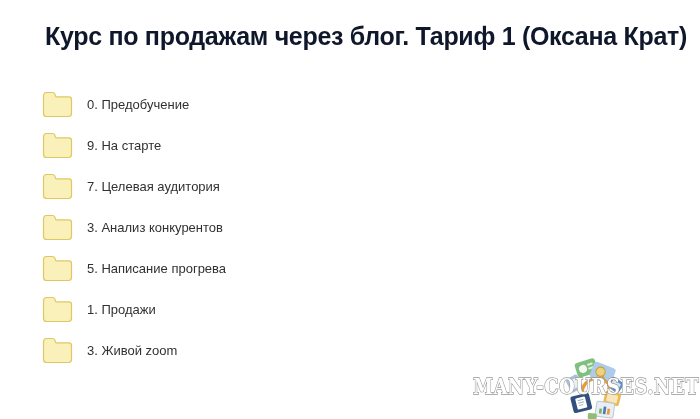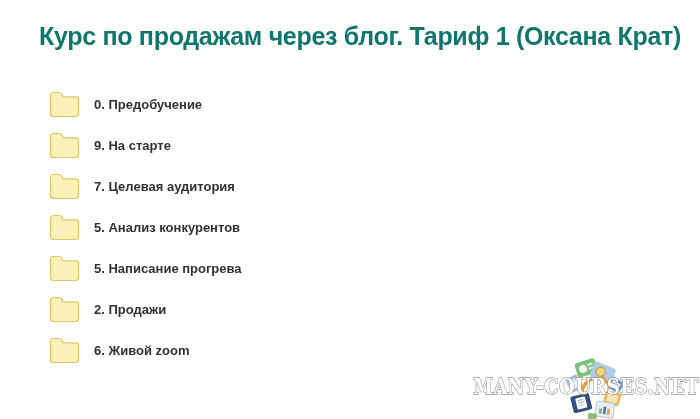--- a/index.html
+++ b/index.html
@@ -5,31 +5,31 @@
   html, body { margin:0; padding:0; }
   body {
     width:700px; height:419px;
     background:#ffffff;
     font-family:"Liberation Sans", sans-serif;
     position:relative;
     overflow:hidden;
   }
   .page-title {
     position:absolute;
-    left:39px; top:22px;
+    left:45px; top:22px;
     margin:0;
     font-size:25px;
     font-weight:bold;
-    color:#0f766e;
+    color:#0f172a;
     letter-spacing:-0.3px;
     white-space:nowrap;
   }
   .folder-list {
     position:absolute;
-    left:48px; top:90px;font-weight:bold;
+    left:41px; top:90px;
   }
   .folder-row {
     display:flex;
     align-items:center;
     height:29px;
     margin-bottom:12px;
     cursor:pointer;
     width:320px;
   }
   .folder-icon { width:33px; height:29px; flex:0 0 33px; }
@@ -76,48 +76,48 @@
     </span>
     <span class="folder-label">7. Целевая аудитория</span>
   </div>
 
   <div class="folder-row">
     <span class="folder-icon">
       <svg width="33" height="29" viewBox="0 0 33 29" xmlns="http://www.w3.org/2000/svg">
         <path d="M2.5 23.5 L2.5 6.5 Q2.5 2.5 5.2 2.5 L11.6 2.5 Q13.1 2.5 13.8 4.1 L14.9 6.9 L28 6.9 Q30.5 6.9 30.5 9.2 L30.5 23.5 Q30.5 26.5 27.4 26.5 L5.6 26.5 Q2.5 26.5 2.5 23.5 Z" fill="#f9f0ba" stroke="#e0c764" stroke-width="1.2" stroke-linejoin="round"></path>
       </svg>
     </span>
-    <span class="folder-label">5. Анализ конкурентов</span>
+    <span class="folder-label">3. Анализ конкурентов</span>
   </div>
 
   <div class="folder-row">
     <span class="folder-icon">
       <svg width="33" height="29" viewBox="0 0 33 29" xmlns="http://www.w3.org/2000/svg">
         <path d="M2.5 23.5 L2.5 6.5 Q2.5 2.5 5.2 2.5 L11.6 2.5 Q13.1 2.5 13.8 4.1 L14.9 6.9 L28 6.9 Q30.5 6.9 30.5 9.2 L30.5 23.5 Q30.5 26.5 27.4 26.5 L5.6 26.5 Q2.5 26.5 2.5 23.5 Z" fill="#f9f0ba" stroke="#e0c764" stroke-width="1.2" stroke-linejoin="round"></path>
       </svg>
     </span>
     <span class="folder-label">5. Написание прогрева</span>
   </div>
 
   <div class="folder-row">
     <span class="folder-icon">
       <svg width="33" height="29" viewBox="0 0 33 29" xmlns="http://www.w3.org/2000/svg">
         <path d="M2.5 23.5 L2.5 6.5 Q2.5 2.5 5.2 2.5 L11.6 2.5 Q13.1 2.5 13.8 4.1 L14.9 6.9 L28 6.9 Q30.5 6.9 30.5 9.2 L30.5 23.5 Q30.5 26.5 27.4 26.5 L5.6 26.5 Q2.5 26.5 2.5 23.5 Z" fill="#f9f0ba" stroke="#e0c764" stroke-width="1.2" stroke-linejoin="round"></path>
       </svg>
     </span>
-    <span class="folder-label">2. Продажи</span>
+    <span class="folder-label">1. Продажи</span>
   </div>
 
   <div class="folder-row">
     <span class="folder-icon">
       <svg width="33" height="29" viewBox="0 0 33 29" xmlns="http://www.w3.org/2000/svg">
         <path d="M2.5 23.5 L2.5 6.5 Q2.5 2.5 5.2 2.5 L11.6 2.5 Q13.1 2.5 13.8 4.1 L14.9 6.9 L28 6.9 Q30.5 6.9 30.5 9.2 L30.5 23.5 Q30.5 26.5 27.4 26.5 L5.6 26.5 Q2.5 26.5 2.5 23.5 Z" fill="#f9f0ba" stroke="#e0c764" stroke-width="1.2" stroke-linejoin="round"></path>
       </svg>
     </span>
-    <span class="folder-label">6. Живой zoom</span>
+    <span class="folder-label">3. Живой zoom</span>
   </div>
 </div>
 
 <div class="watermark-wrap">
 
   <svg class="watermark-logo" width="68" height="68" viewBox="0 0 68 68" xmlns="http://www.w3.org/2000/svg">
 
     <g transform="translate(3,24) rotate(-28)">
       <rect width="13" height="15" rx="2" fill="#a9bfd6"></rect>
       <rect x="2.5" y="3" width="8" height="9" rx="1" fill="#e9eff5"></rect>

